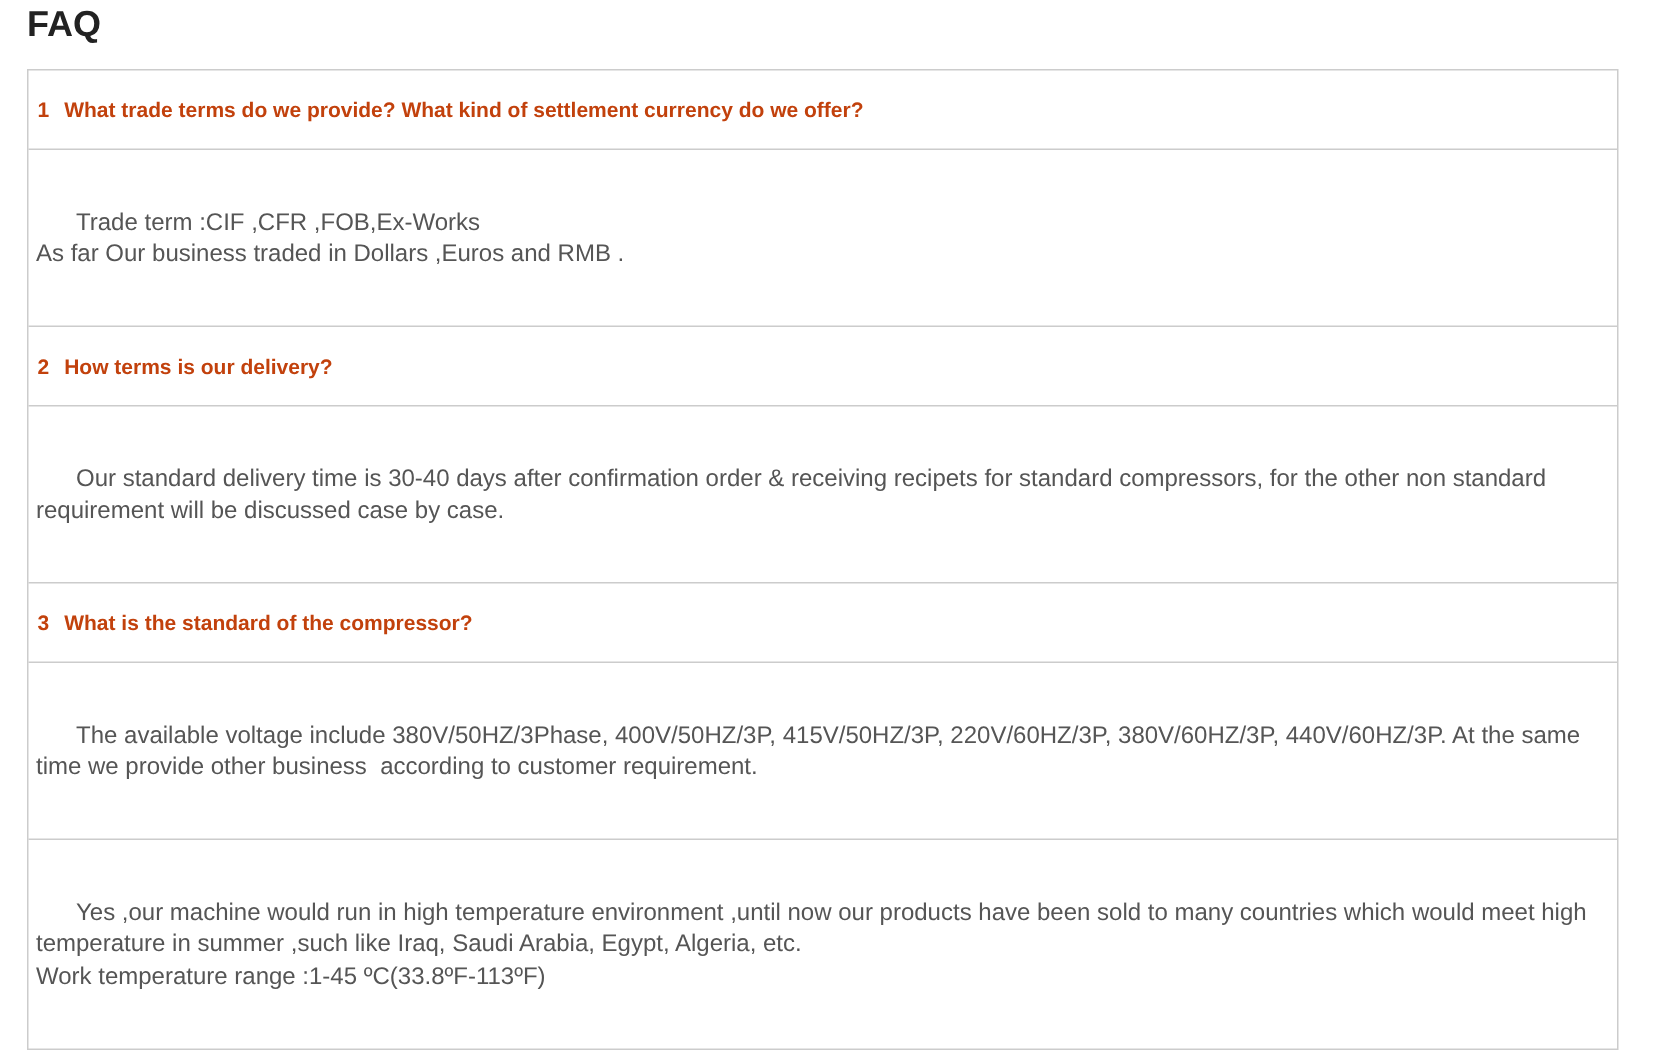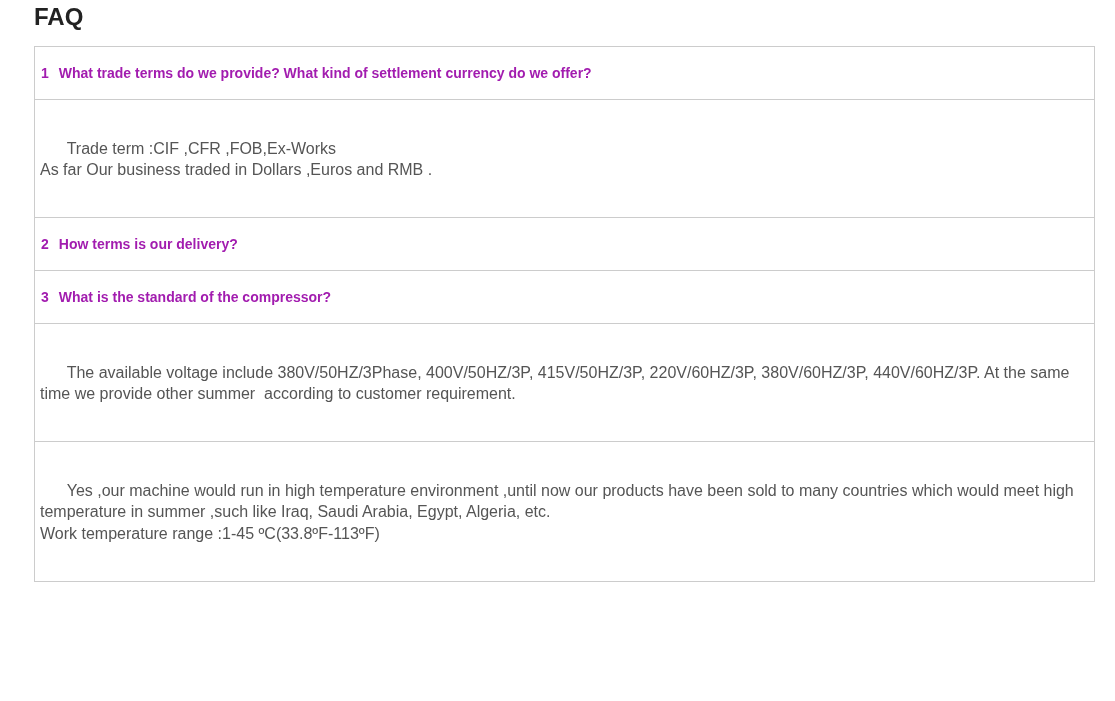--- a/index.html
+++ b/index.html
@@ -7,21 +7,20 @@
   body {
     font-family: "Liberation Sans", "DejaVu Sans", sans-serif;
     width: 1115px;
     height: 701px;
     overflow: hidden;
   }
   .page {
     width: 986px;
     height: 701px;
     position: relative;
-    padding-left: 16px;
   }
   .page-title {
     margin: 0;
     padding: 3px 0 0 18px;
     font-size: 24px;
     line-height: 28px;
     font-weight: bold;
     color: #222222;
   }
   .faq-table {
@@ -33,21 +32,21 @@
   .faq-row {
     border-bottom: 1px solid #cccccc;
   }
   .faq-table > .faq-row:last-child {
     border-bottom: none;
   }
   .q-row {
     padding: 17px 20px 16px 6px;
     font-size: 14px;
     font-weight: bold;
-    color: #a21caf;
+    color: #c2410c;
     line-height: 19px;
   }
   .q-num {
     display: inline-block;
     margin-right: 10px;
   }
   .a-row {
     padding: 16px 10px 15px 5px;
     font-size: 16px;
     font-weight: normal;
@@ -68,26 +67,29 @@
       <span class="q-num">1</span><span class="q-text">What trade terms do we provide? What kind of settlement currency do we offer?</span>
     </div>
     <div class="faq-row a-row">
       <span>Trade term :CIF ,CFR ,FOB,Ex-Works
 As far Our business traded in Dollars ,Euros and RMB .</span>
     </div>
 
     <div class="faq-row q-row">
       <span class="q-num">2</span><span class="q-text">How terms is our delivery?</span>
     </div>
+    <div class="faq-row a-row">
+      <span>Our standard delivery time is 30-40 days after confirmation order &amp; receiving recipets for standard compressors, for the other non standard requirement will be discussed case by case.</span>
+    </div>
 
     <div class="faq-row q-row">
       <span class="q-num">3</span><span class="q-text">What is the standard of the compressor?</span>
     </div>
     <div class="faq-row a-row">
-      <span>The available voltage include 380V/50HZ/3Phase, 400V/50HZ/3P, 415V/50HZ/3P, 220V/60HZ/3P, 380V/60HZ/3P, 440V/60HZ/3P. At the same time we provide other summer  according to customer requirement.</span>
+      <span>The available voltage include 380V/50HZ/3Phase, 400V/50HZ/3P, 415V/50HZ/3P, 220V/60HZ/3P, 380V/60HZ/3P, 440V/60HZ/3P. At the same time we provide other business  according to customer requirement.</span>
     </div>
 
     <div class="faq-row a-row">
       <span>Yes ,our machine would run in high temperature environment ,until now our products have been sold to many countries which would meet high temperature in summer ,such like Iraq, Saudi Arabia, Egypt, Algeria, etc.
 Work temperature range :1-45 ºC(33.8ºF-113ºF)</span>
     </div>
 
   </div>
 </div>
 

